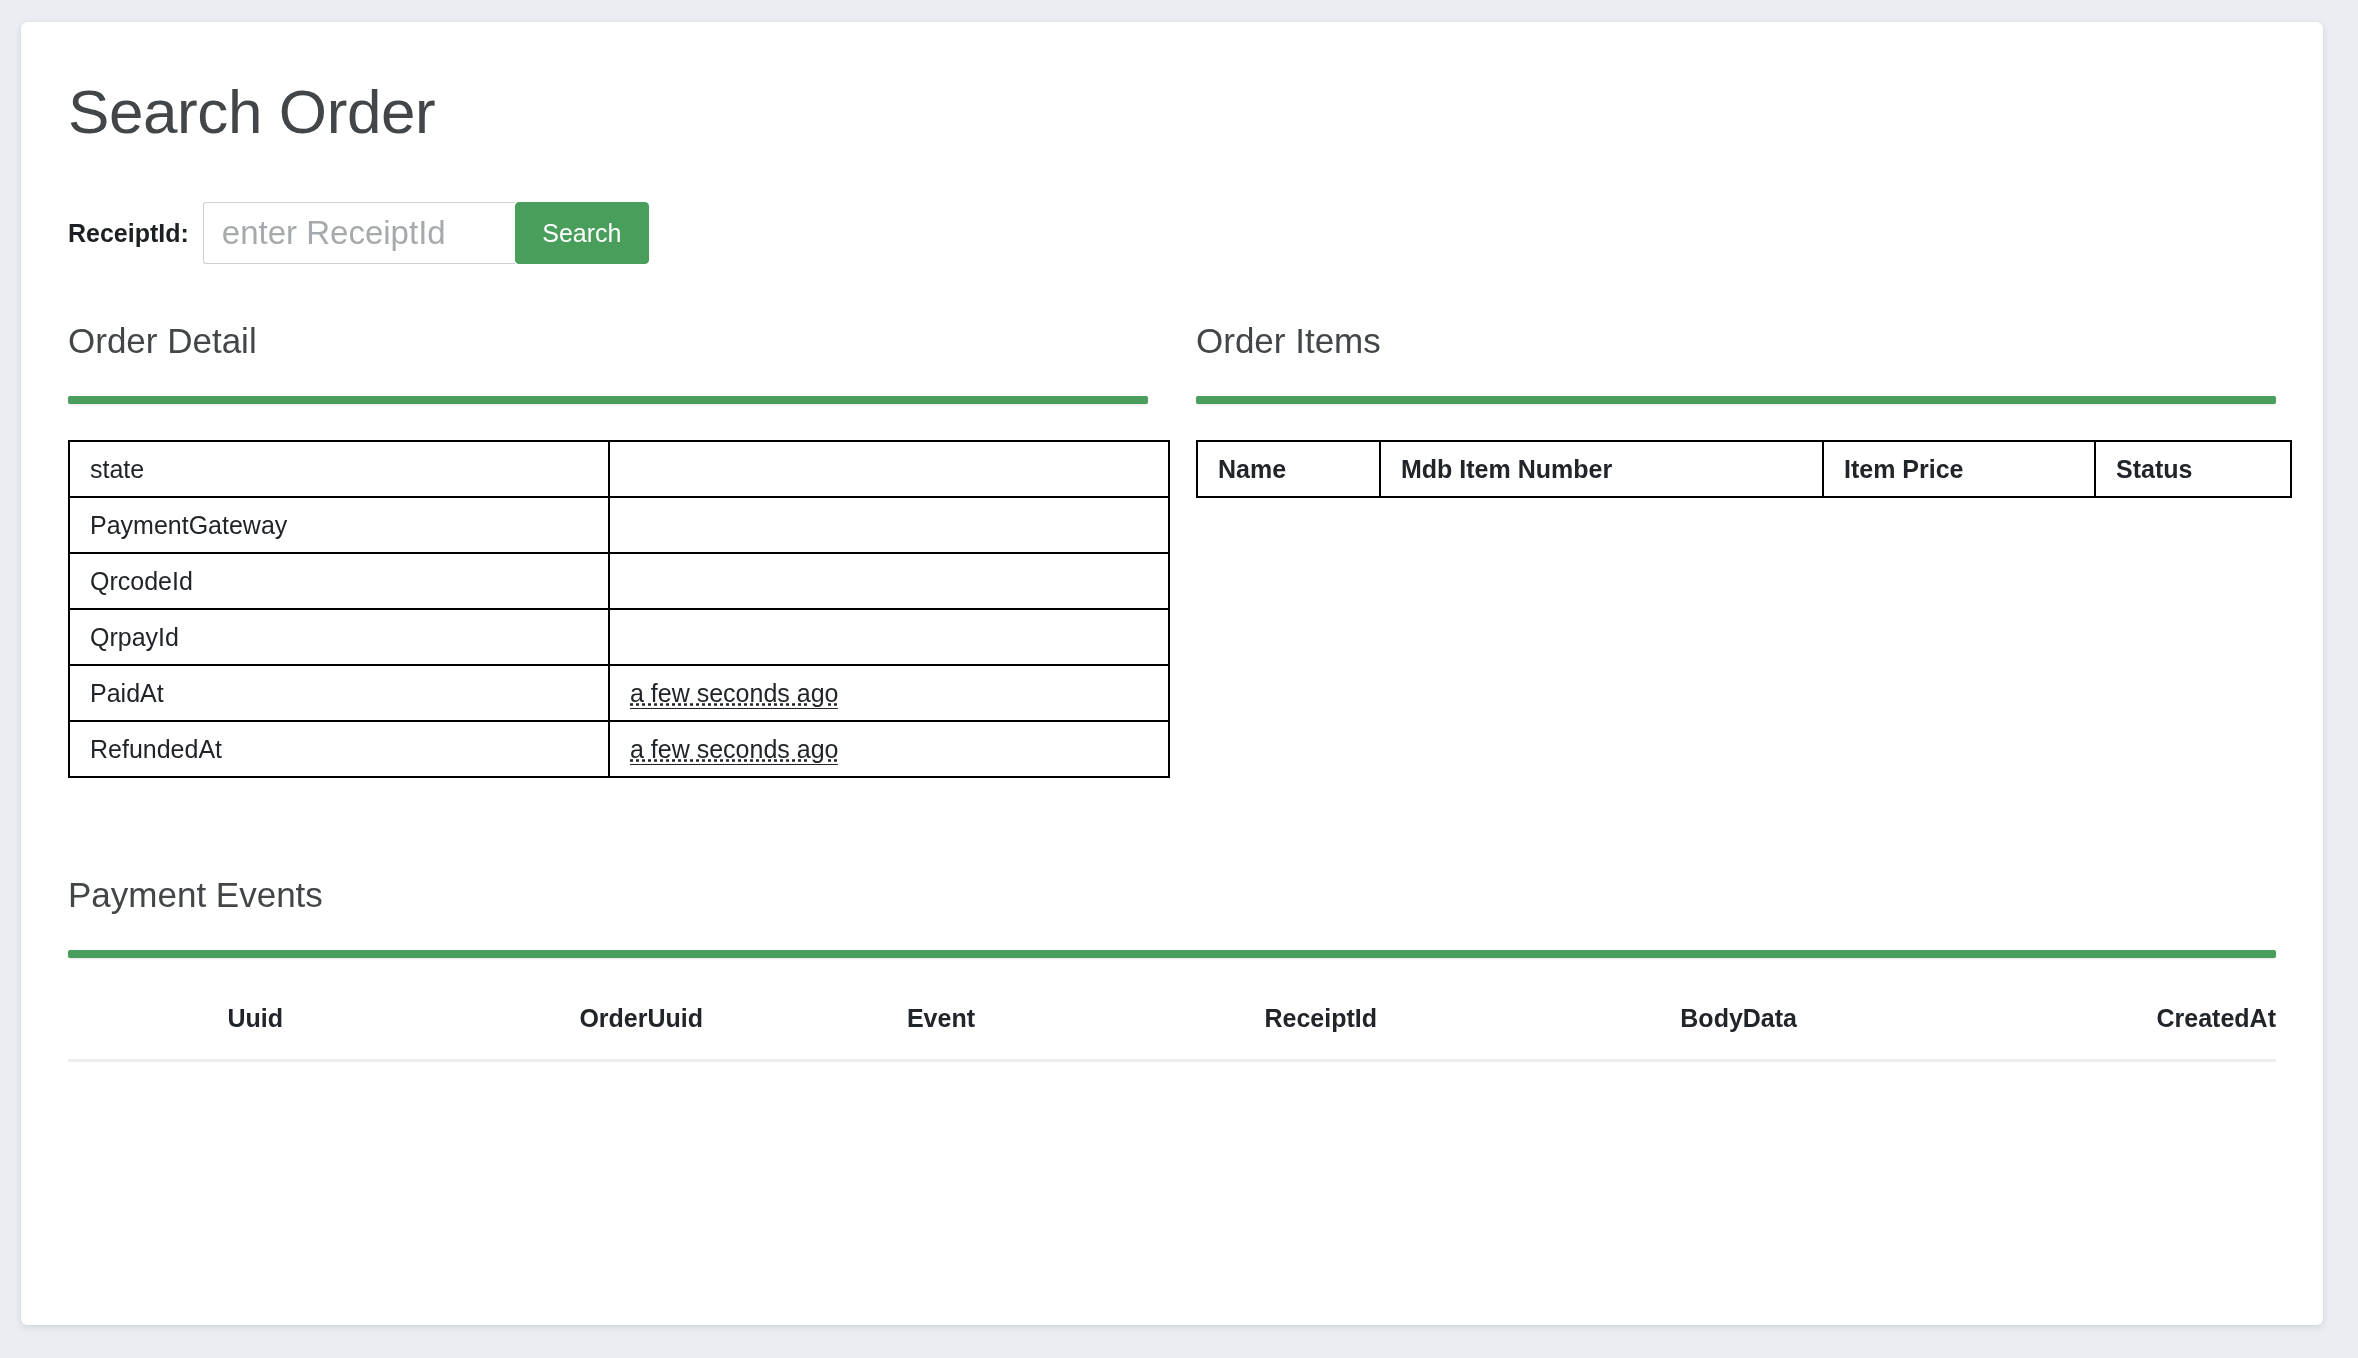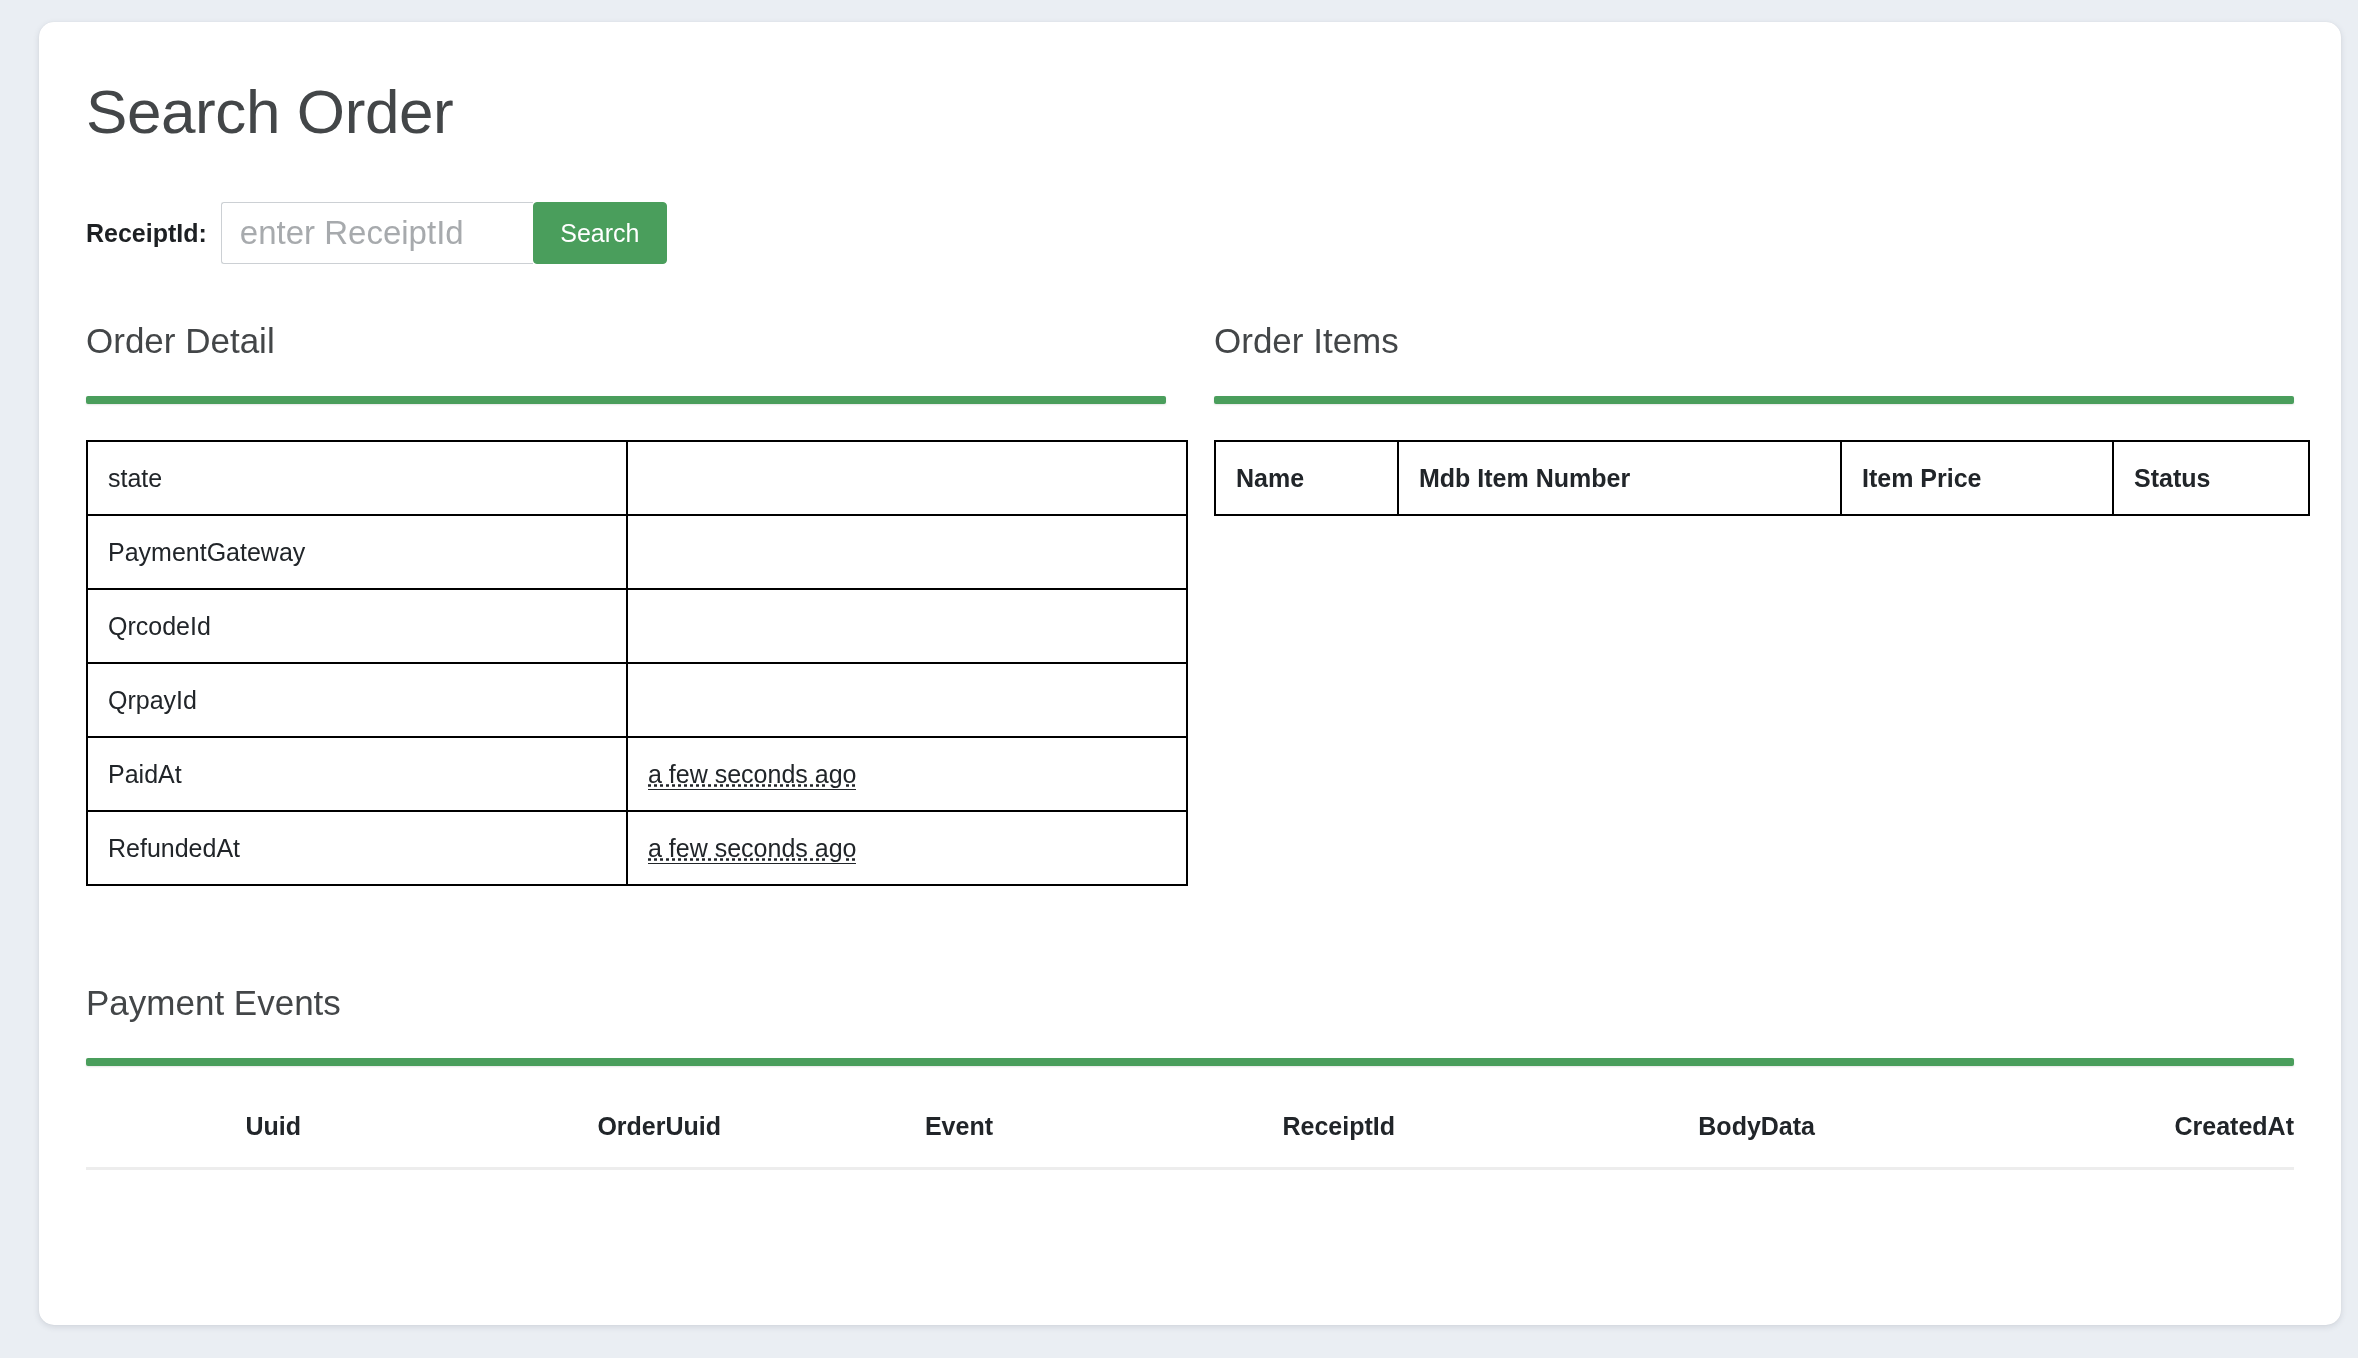--- a/index.html
+++ b/index.html
@@ -11,26 +11,26 @@
     width: 2358px;
     height: 1358px;
     background: #eaeef3;
     font-family: "Liberation Sans", sans-serif;
     overflow: hidden;
   }
 
   
   .page-card {
     position: absolute;
-    left: 39px;
+    left: 21px;
     top: 22px;
     width: 2302px;
     height: 1303px;
     background: #ffffff;
-    border-radius: 15px;
+    border-radius: 6px;
     box-shadow: 0 2px 6px rgba(40,50,70,0.13), 0 0 1px rgba(40,50,70,0.10);
   }
 
   .card-inner {
     position: relative;
     width: 100%;
     height: 100%;
     padding: 0 47px;
   }
 
@@ -113,21 +113,21 @@
   
   table.bordered {
     border-collapse: collapse;
     width: 100%;
     margin-top: 36px;
     table-layout: fixed;
   }
   table.bordered td, table.bordered th {
     border: 2px solid #000000;
     padding: 0 20px;
-    height: 74px;
+    height: 56px;
     font-size: 25px;
     color: #212529;
     text-align: left;
     vertical-align: middle;
     font-weight: 400;
   }
   table.bordered th { font-weight: bold; }
 
   .detail-table { width: 1100px; }
   .detail-table col.k { width: 540px; }

